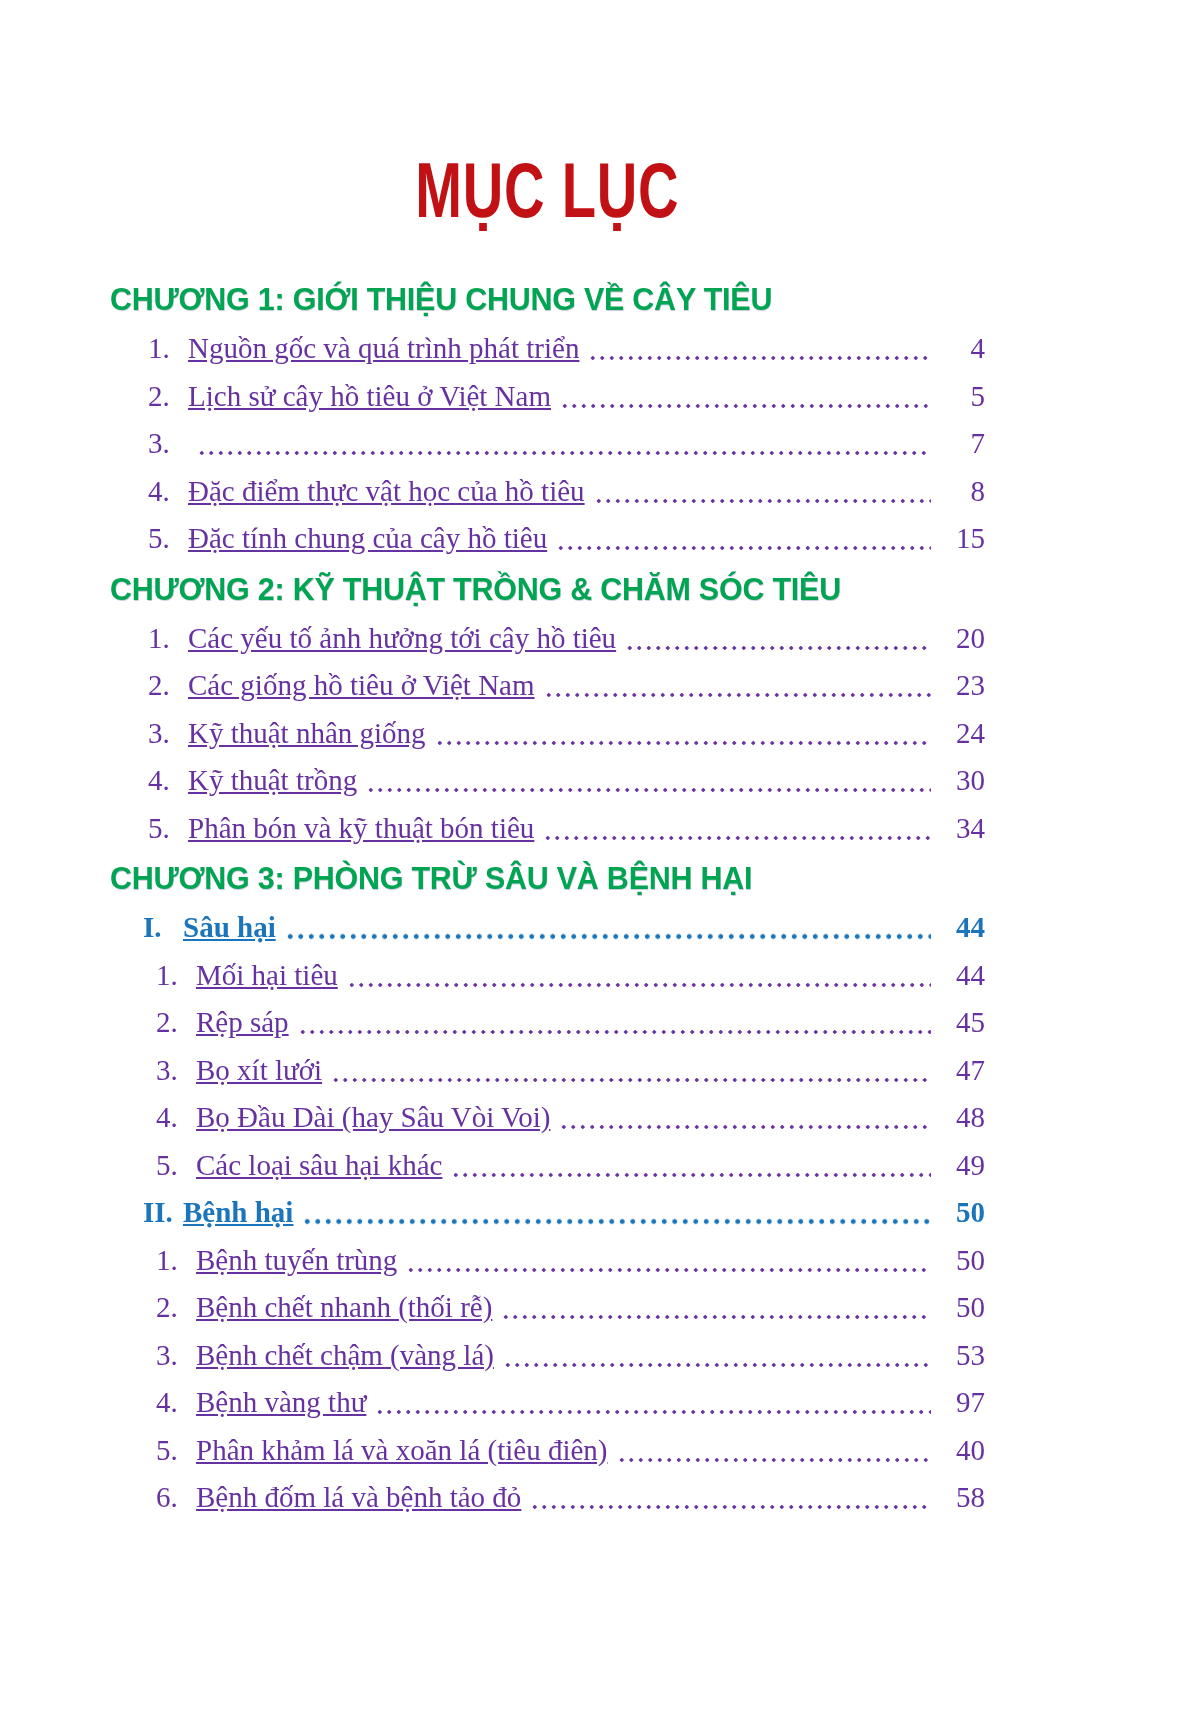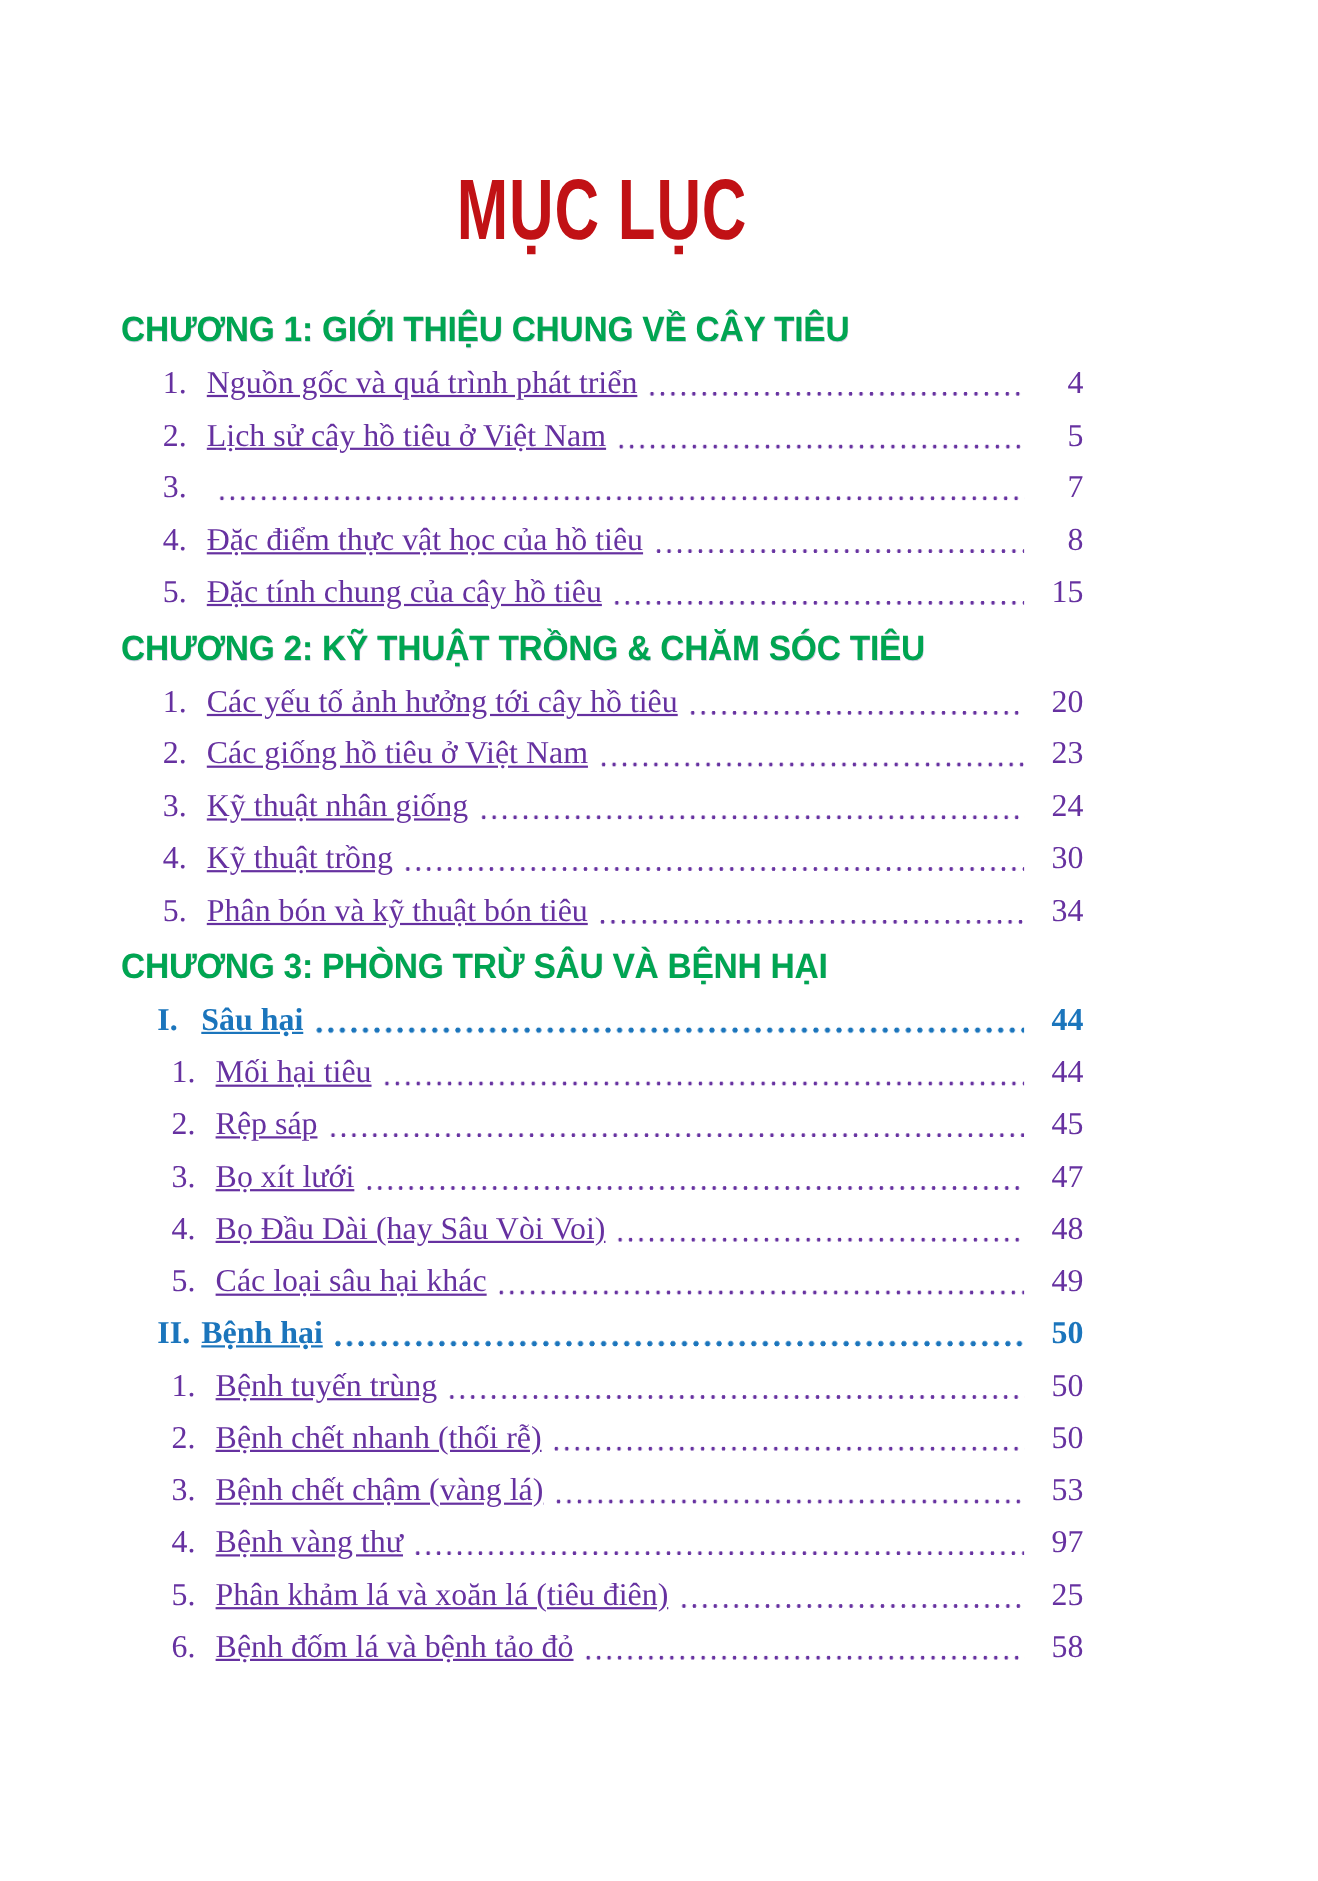--- a/index.html
+++ b/index.html
@@ -217,21 +217,21 @@
     <div class="row sub">
       <span class="num">4.</span>
       <span class="label">Bệnh vàng thư</span>
       <span class="dots"></span>
       <span class="pagenum">97</span>
     </div>
     <div class="row sub">
       <span class="num">5.</span>
       <span class="label">Phân khảm lá và xoăn lá (tiêu điên)</span>
       <span class="dots"></span>
-      <span class="pagenum">25</span>
+      <span class="pagenum">40</span>
     </div>
     <div class="row sub">
       <span class="num">6.</span>
       <span class="label">Bệnh đốm lá và bệnh tảo đỏ</span>
       <span class="dots"></span>
       <span class="pagenum">58</span>
     </div>
 
   </div>
 </div>

